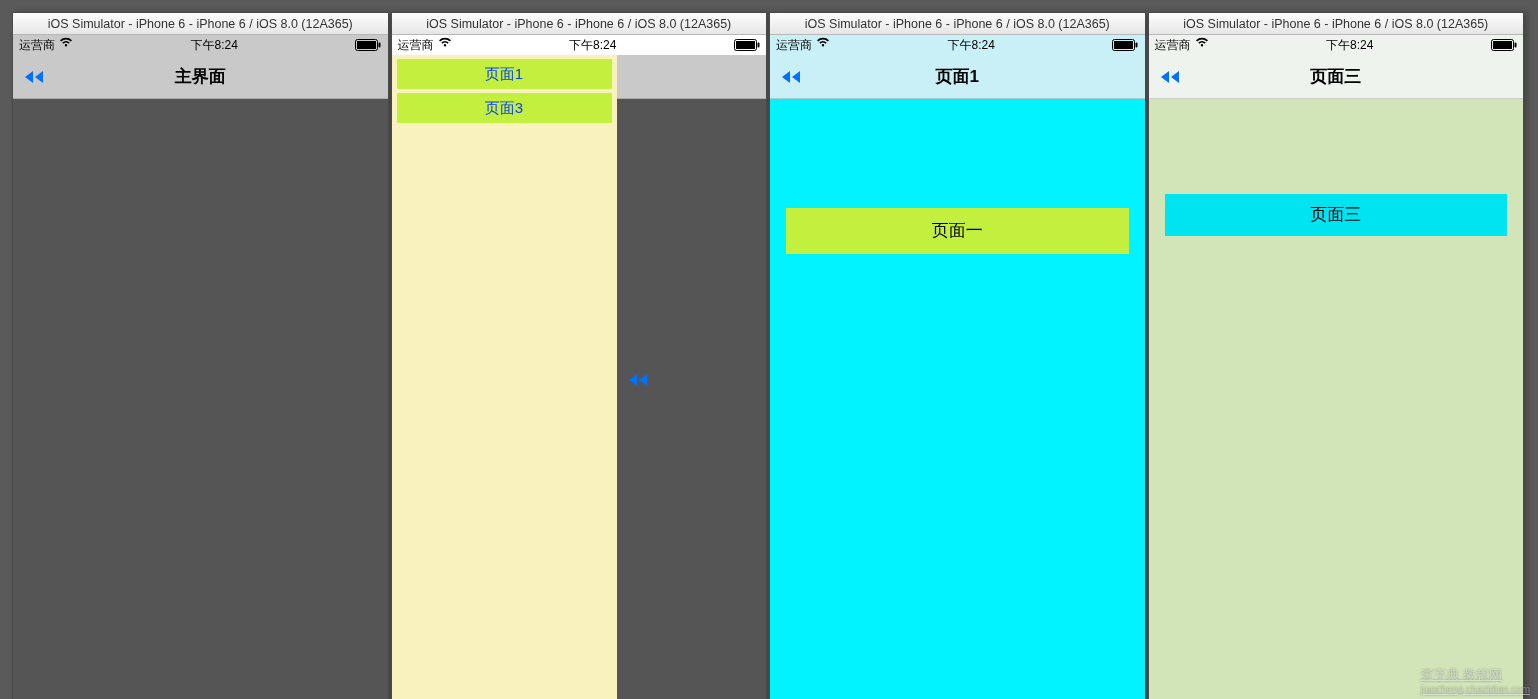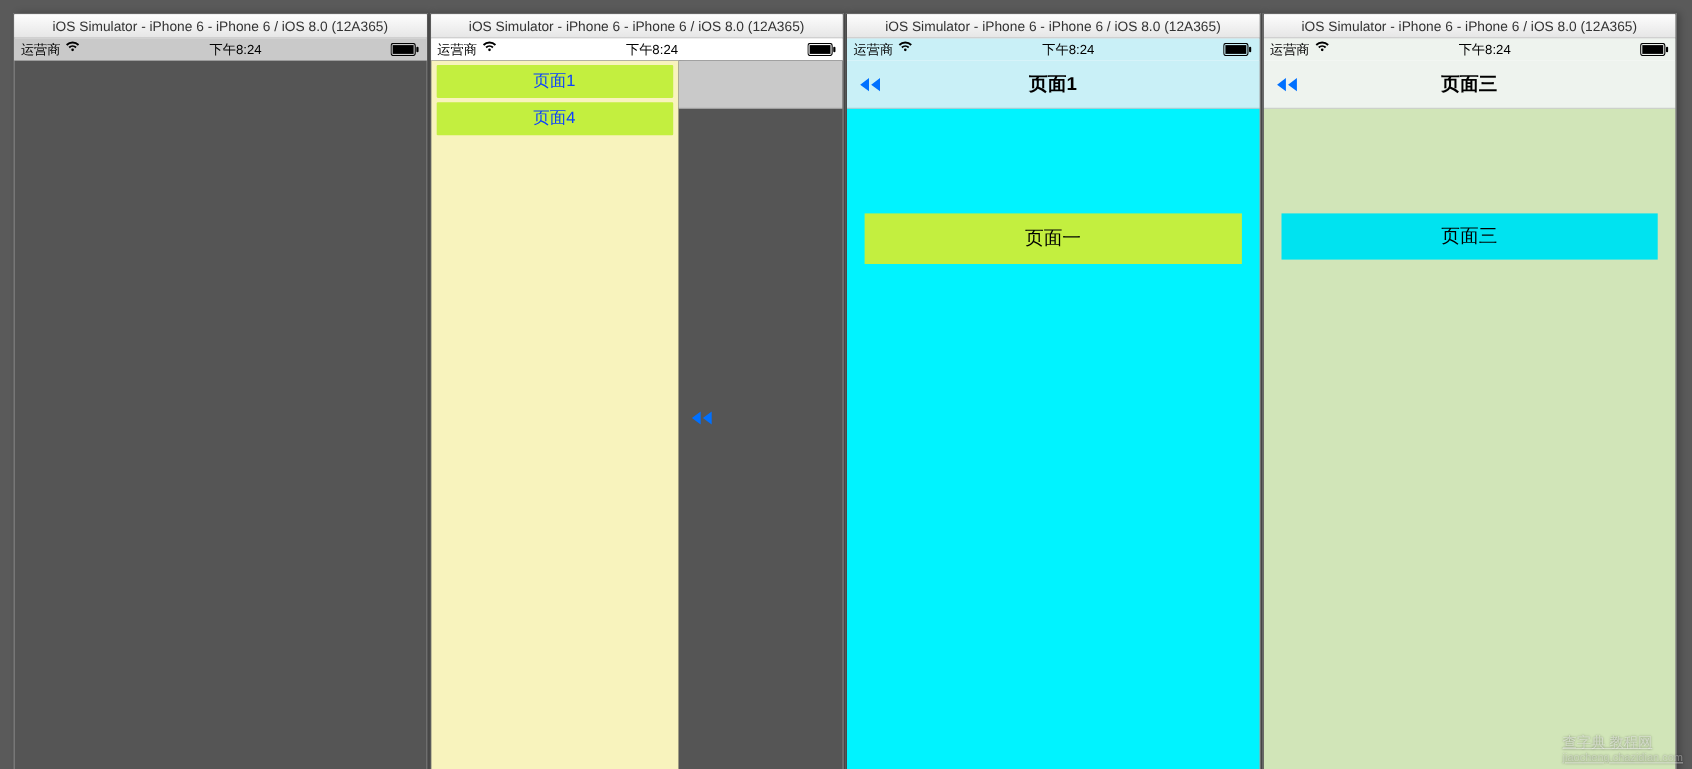--- a/index.html
+++ b/index.html
@@ -132,21 +132,21 @@
   }
   .rest-col .mini-nav .nav-back { left:8px; }
 
   
   .sim3 .status-bar { background:#c9f0f7; color:#000; }
   .sim3 .nav-bar { background:#c9f0f7; }
   .sim3 .content { background:#00f3ff; }
   .page-label-1 {
     position:absolute;
     left: 16px; right: 16px;
-    top: 95px;
+    top: 109px;
     height: 46px;
     line-height:46px;
     text-align:center;
     background:#c3ef3f;
     font-size:17px;
     color:#000;
   }
 
   
   .sim4 .status-bar { background:#eef3ee; color:#000; }
@@ -182,20 +182,28 @@
       </div>
       <span>下午8:24</span>
       <span class="battery-icon">
         <svg viewBox="0 0 26 12" width="26" height="12">
             <rect x="0.5" y="0.5" width="22" height="11" rx="2" fill="none" stroke="#000"></rect>
             <rect x="2" y="2" width="19" height="8" fill="#000"></rect>
             <rect x="23.5" y="3.5" width="2" height="5" rx="1" fill="#000"></rect>
           </svg>
       </span>
     </div>
+    <div class="nav-bar">
+      <span class="nav-back">
+        <svg width="30" height="20" viewBox="0 0 30 20">
+            <path d="M14 10L22 4v12zM4 10L12 4v12z" fill="#0070ff"></path>
+          </svg>
+      </span>
+      <div class="nav-title">主界面</div>
+    </div>
     <div class="content"></div>
   </div>
 
   <div class="simulator sim2">
     <div class="win-title">iOS Simulator - iPhone 6 - iPhone 6 / iOS 8.0 (12A365)</div>
     <div class="status-bar">
       <div class="status-left">
         <span>运营商</span>
         <span class="wifi-icon">
           <svg viewBox="0 0 14 10" width="14" height="10">
@@ -208,21 +216,21 @@
         <svg viewBox="0 0 26 12" width="26" height="12">
             <rect x="0.5" y="0.5" width="22" height="11" rx="2" fill="none" stroke="#000"></rect>
             <rect x="2" y="2" width="19" height="8" fill="#000"></rect>
             <rect x="23.5" y="3.5" width="2" height="5" rx="1" fill="#000"></rect>
           </svg>
       </span>
     </div>
     <div class="content">
       <div class="side-menu">
         <div class="menu-item">页面1</div>
-        <div class="menu-item">页面4</div>
+        <div class="menu-item">页面3</div>
       </div>
       <div class="rest-col">
         <div class="mini-nav">
           <span class="nav-back">
             <svg width="30" height="20" viewBox="0 0 30 20">
                 <path d="M14 10L22 4v12zM4 10L12 4v12z" fill="#0070ff"></path>
               </svg>
           </span>
         </div>
       </div>

